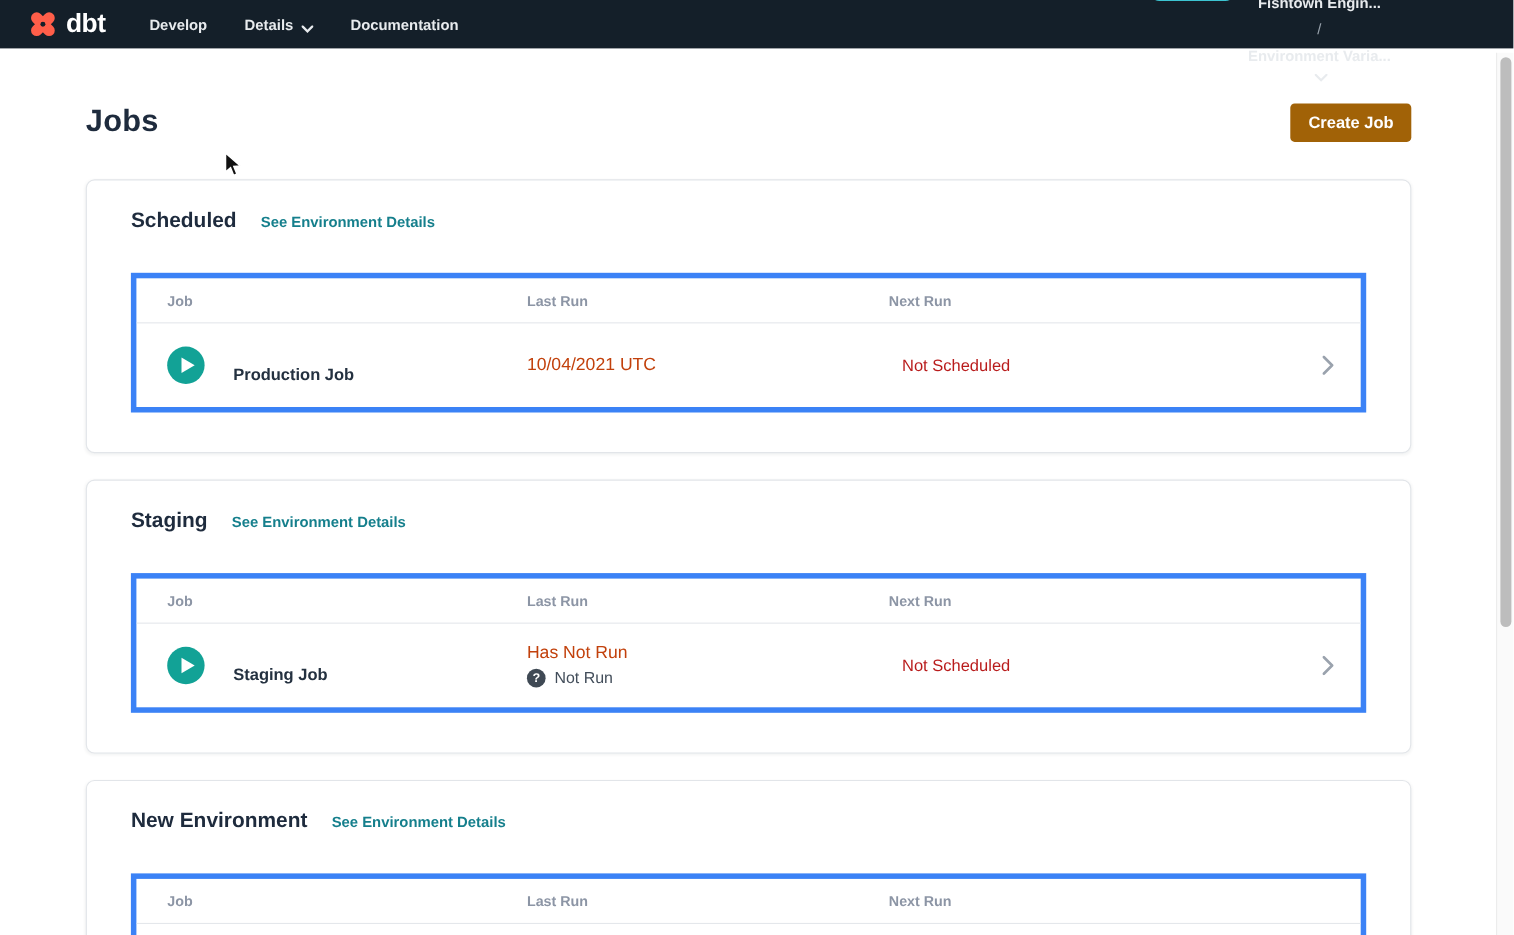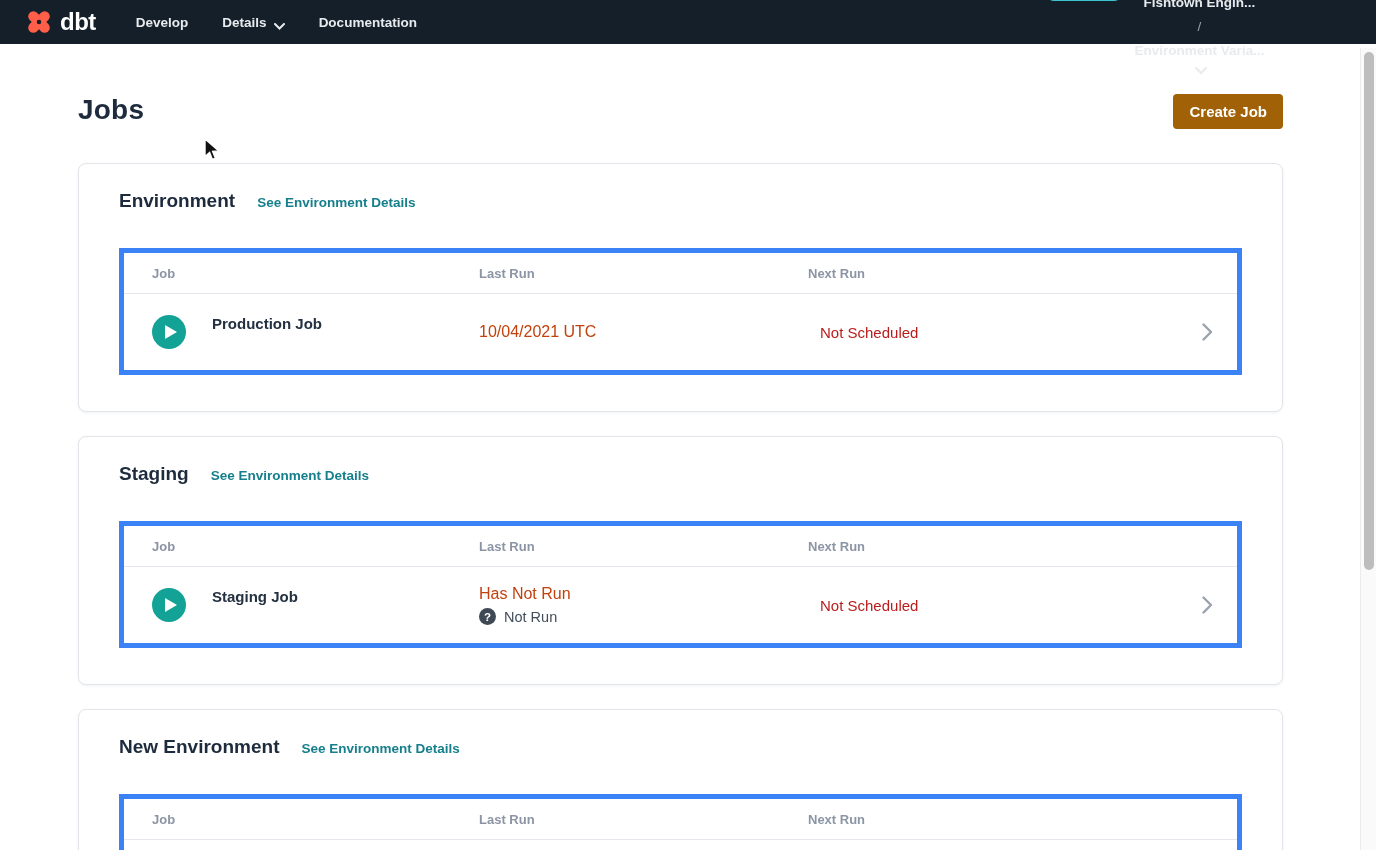--- a/index.html
+++ b/index.html
@@ -56,21 +56,21 @@
   .env-title { font-size:19px; font-weight:700; color:#1e2b3d; }
   .env-link { font-size:13.5px; font-weight:700; color:#157f8c; text-decoration:none; cursor:pointer; }
   .jobs-table { border:5px solid #3b82f6; border-radius:0; margin-top:36px; overflow:hidden; }
   .thead, .trow {
     display:grid; grid-template-columns:327px 329px 1fr 40px;
     align-items:center; padding:0 24px 0 28px;
   }
   .thead { height:41px; border-bottom:1px solid #e4e7eb; }
   .th { font-size:13px; font-weight:700; color:#8c95a5; }
   .trow { min-height:76px; cursor:pointer; }
-  .job-cell { display:flex; align-items:flex-start; }
+  .job-cell { display:flex; align-items:flex-end; }
   .play {
     width:34px; height:34px; border-radius:50%; background:#12a296;
     display:flex; align-items:center; justify-content:center; flex:none;
     margin-right:26px; cursor:pointer;
   }
   .play::after {
     content:""; display:block; margin-left:3px;
     border-left:12px solid #fff; border-top:7px solid transparent; border-bottom:7px solid transparent;
   }
   .job-name { font-size:15px; font-weight:700; color:#243140; }
@@ -178,21 +178,21 @@
 </header>
 
 <main class="content">
   <div class="title-row">
     <h1 class="page-title">Jobs</h1>
     <button class="create-btn">Create Job</button>
   </div>
 
   <section class="env-card first">
     <div class="env-head">
-      <h2 class="env-title">Environment</h2>
+      <h2 class="env-title">Scheduled</h2>
       <a class="env-link">See Environment Details</a>
     </div>
     <div class="jobs-table">
       <div class="thead">
         <span class="th">Job</span>
         <span class="th">Last Run</span>
         <span class="th">Next Run</span>
         <span></span>
       </div>
       <div class="trow">

